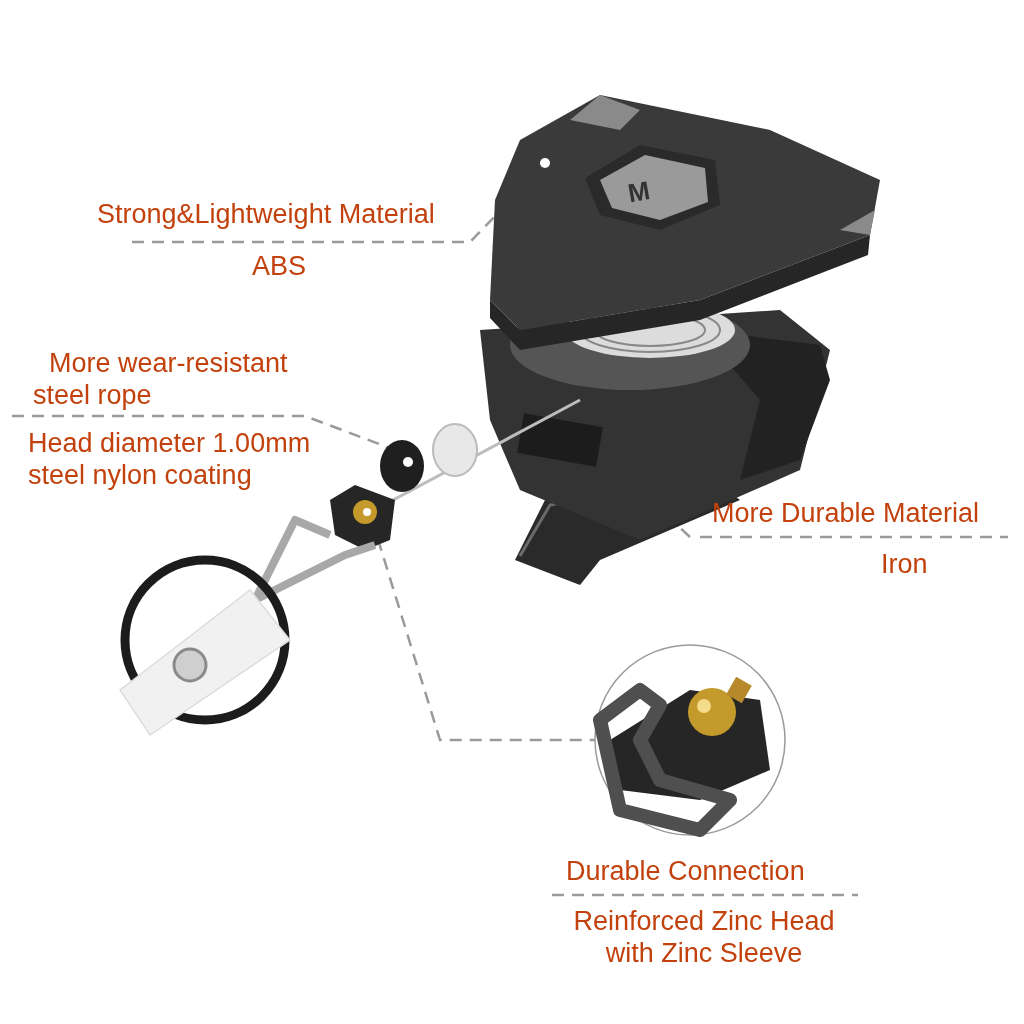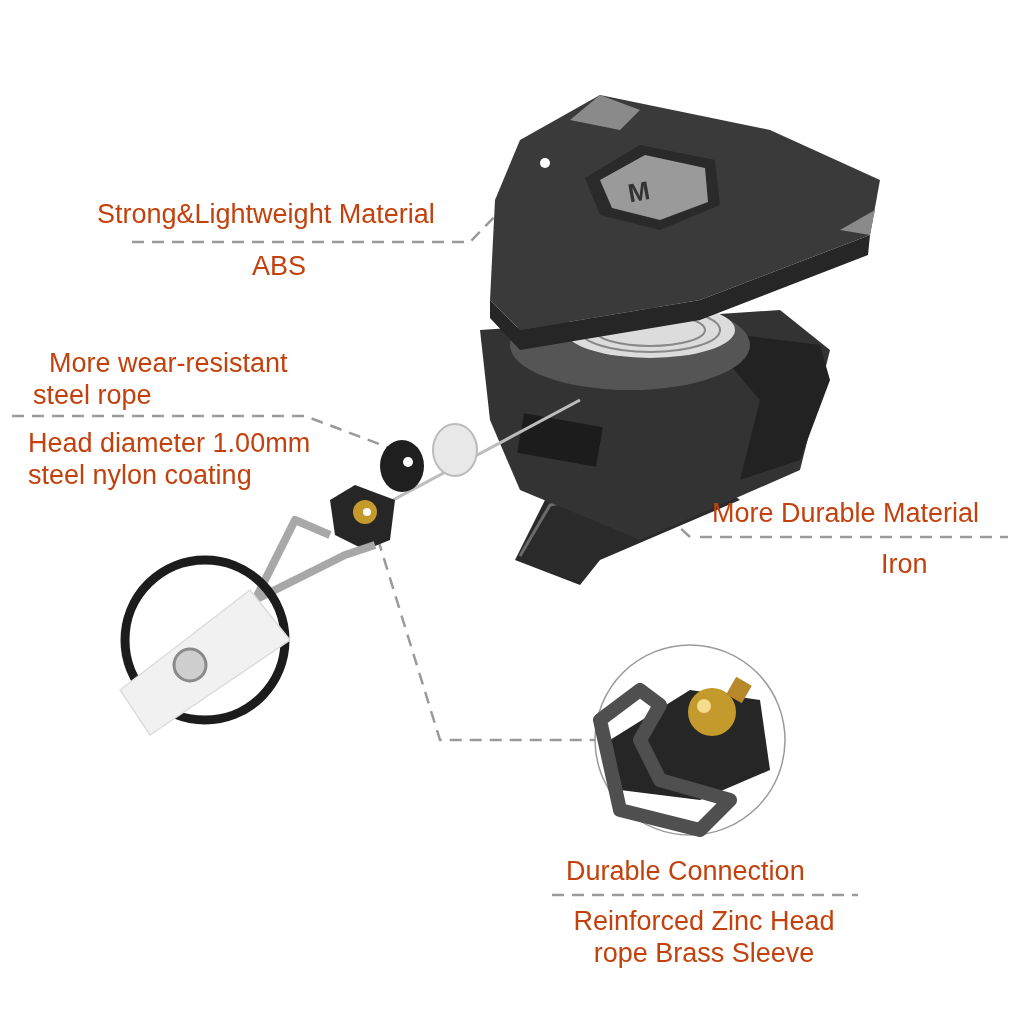--- a/index.html
+++ b/index.html
@@ -89,13 +89,13 @@
 <div class="label" style="left:49px; top:347px;">More wear-resistant</div>
 <div class="label" style="left:33px; top:379px;text-align:right;">steel rope</div>
 <div class="label" style="left:28px; top:427px;">Head diameter 1.00mm</div>
 <div class="label" style="left:28px; top:459px;">steel nylon coating</div>
 
 <div class="label" style="left:712px; top:497px;text-align:center;">More Durable Material</div>
 <div class="label bold" style="left:865px; top:548px;margin-left:16px;">Iron</div>
 
 <div class="label" style="left:566px; top:855px;">Durable Connection</div>
 <div class="label bold center" style="left:548px; top:905px; width:312px;">Reinforced Zinc Head</div>
-<div class="label bold center" style="left:548px; top:937px; width:312px;">rope Brass Sleeve</div>
+<div class="label bold center" style="left:548px; top:937px; width:312px;">with Zinc Sleeve</div>
 
 </body></html>

